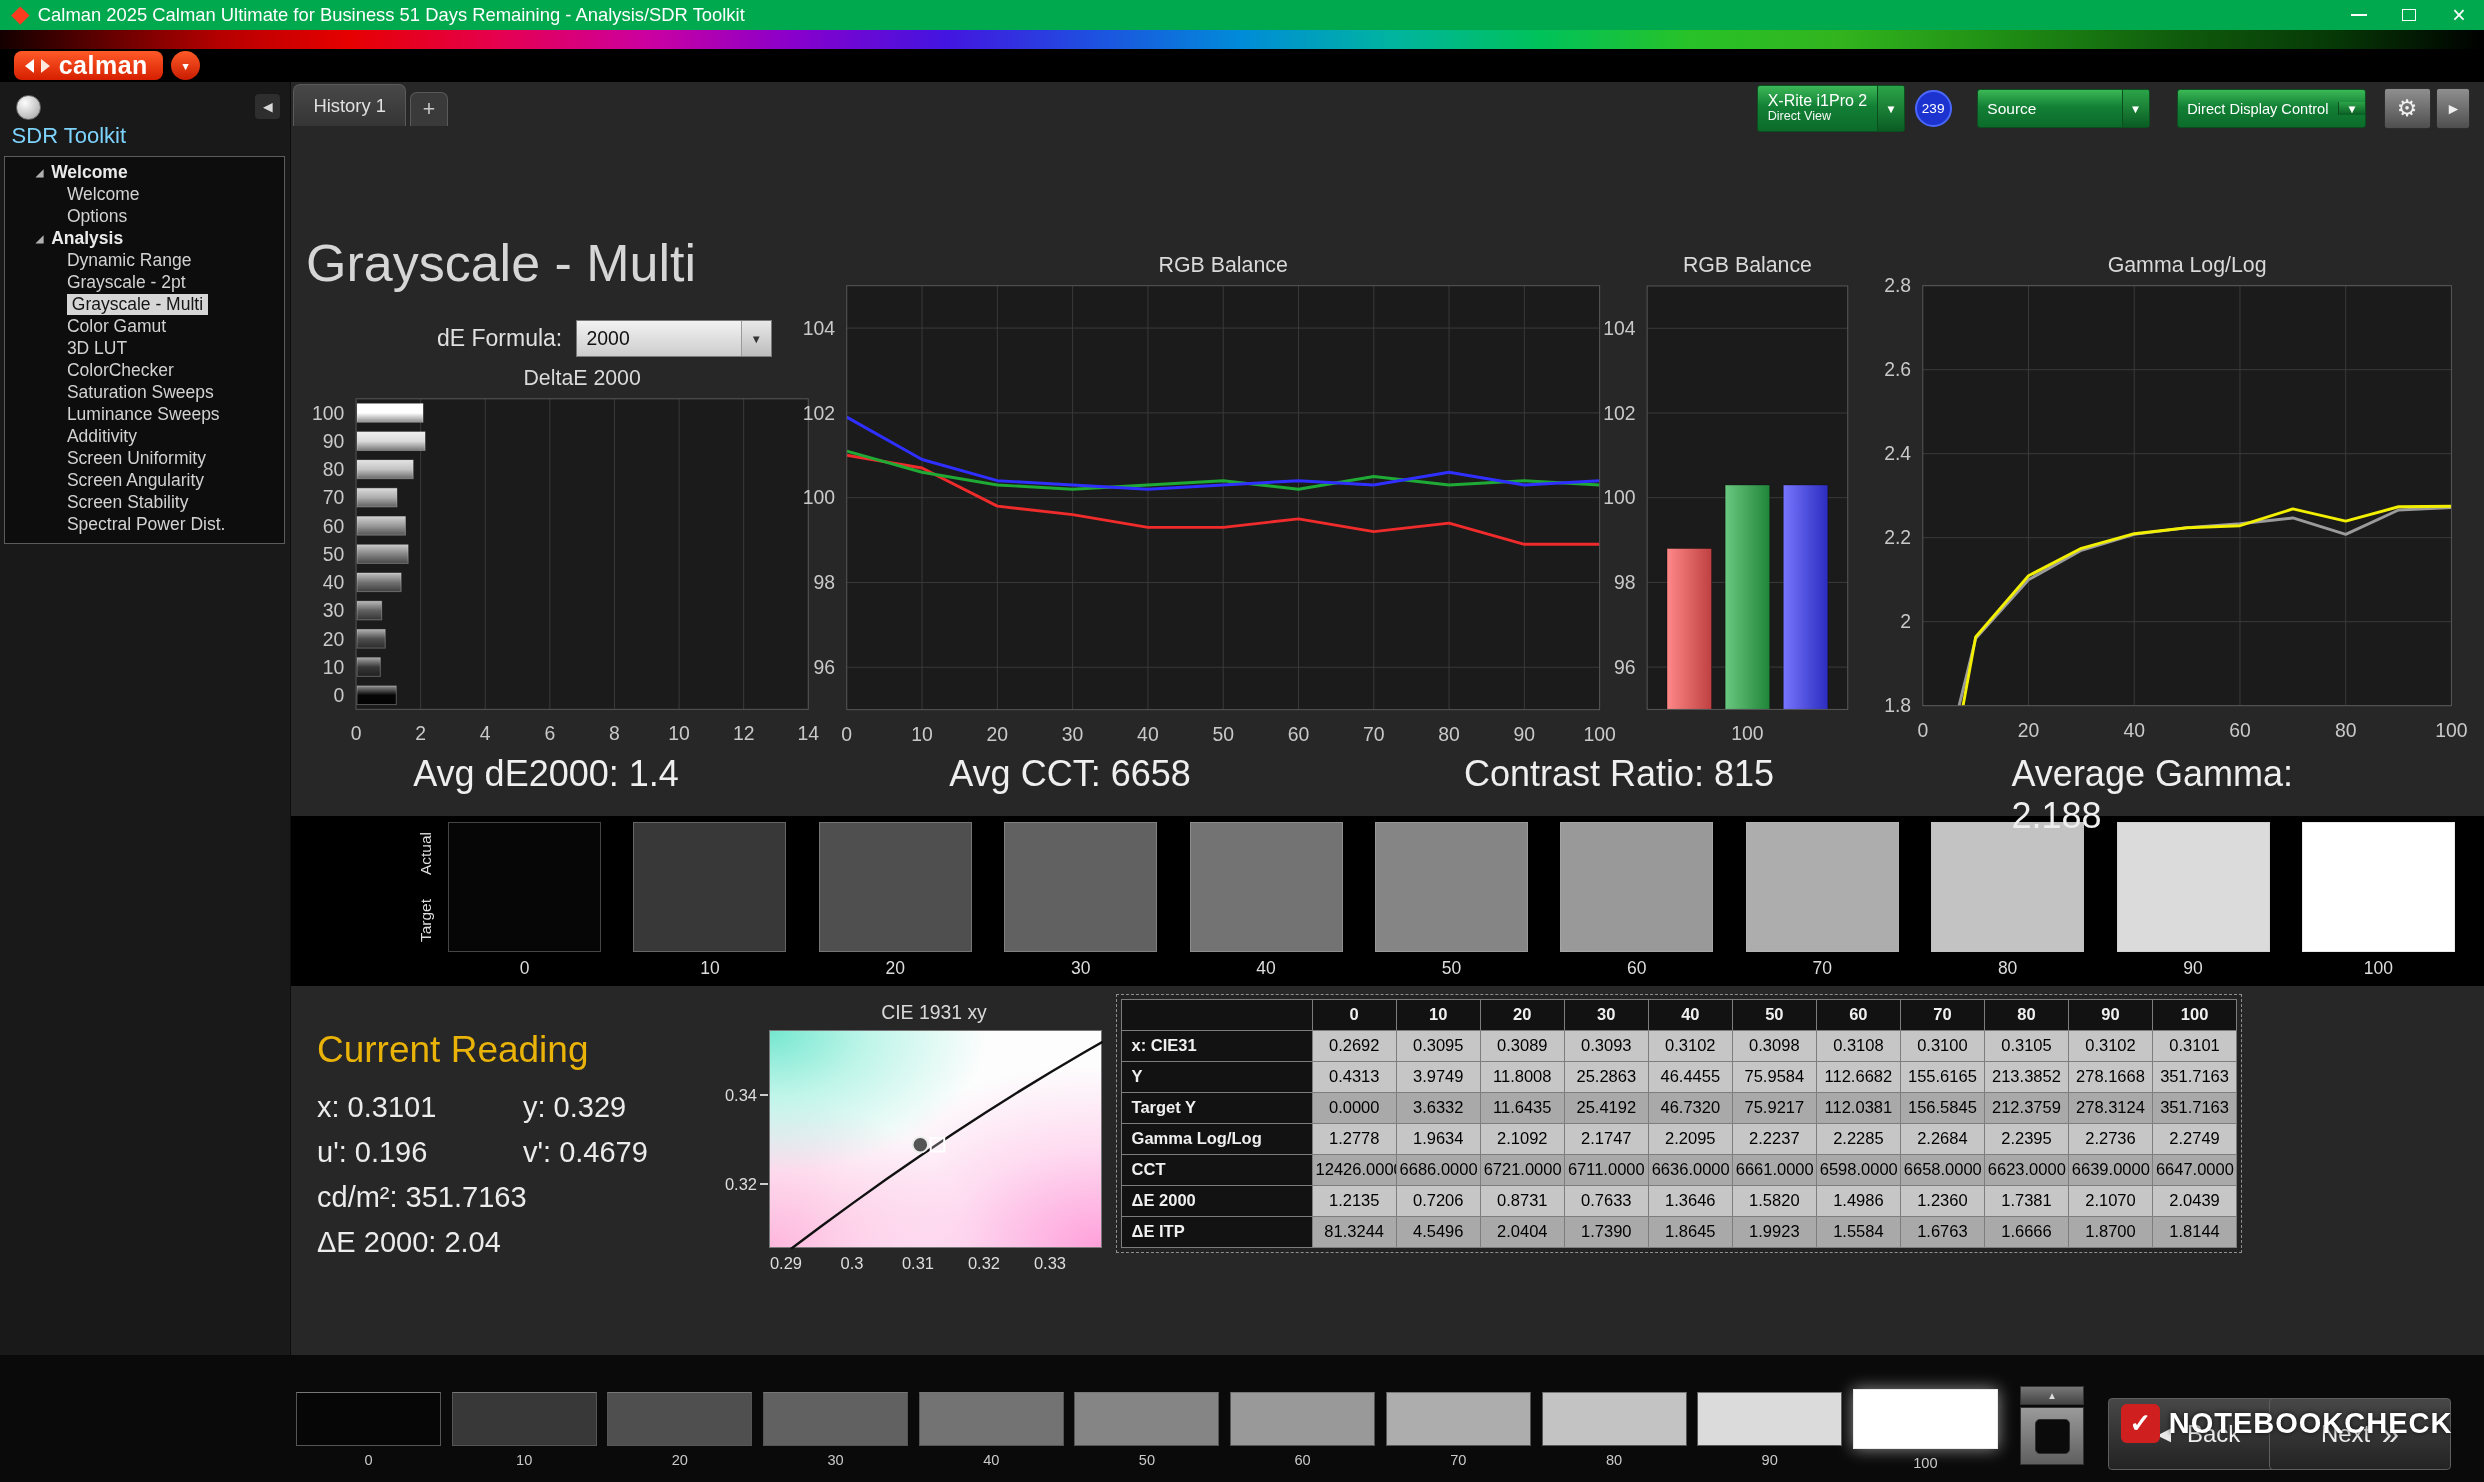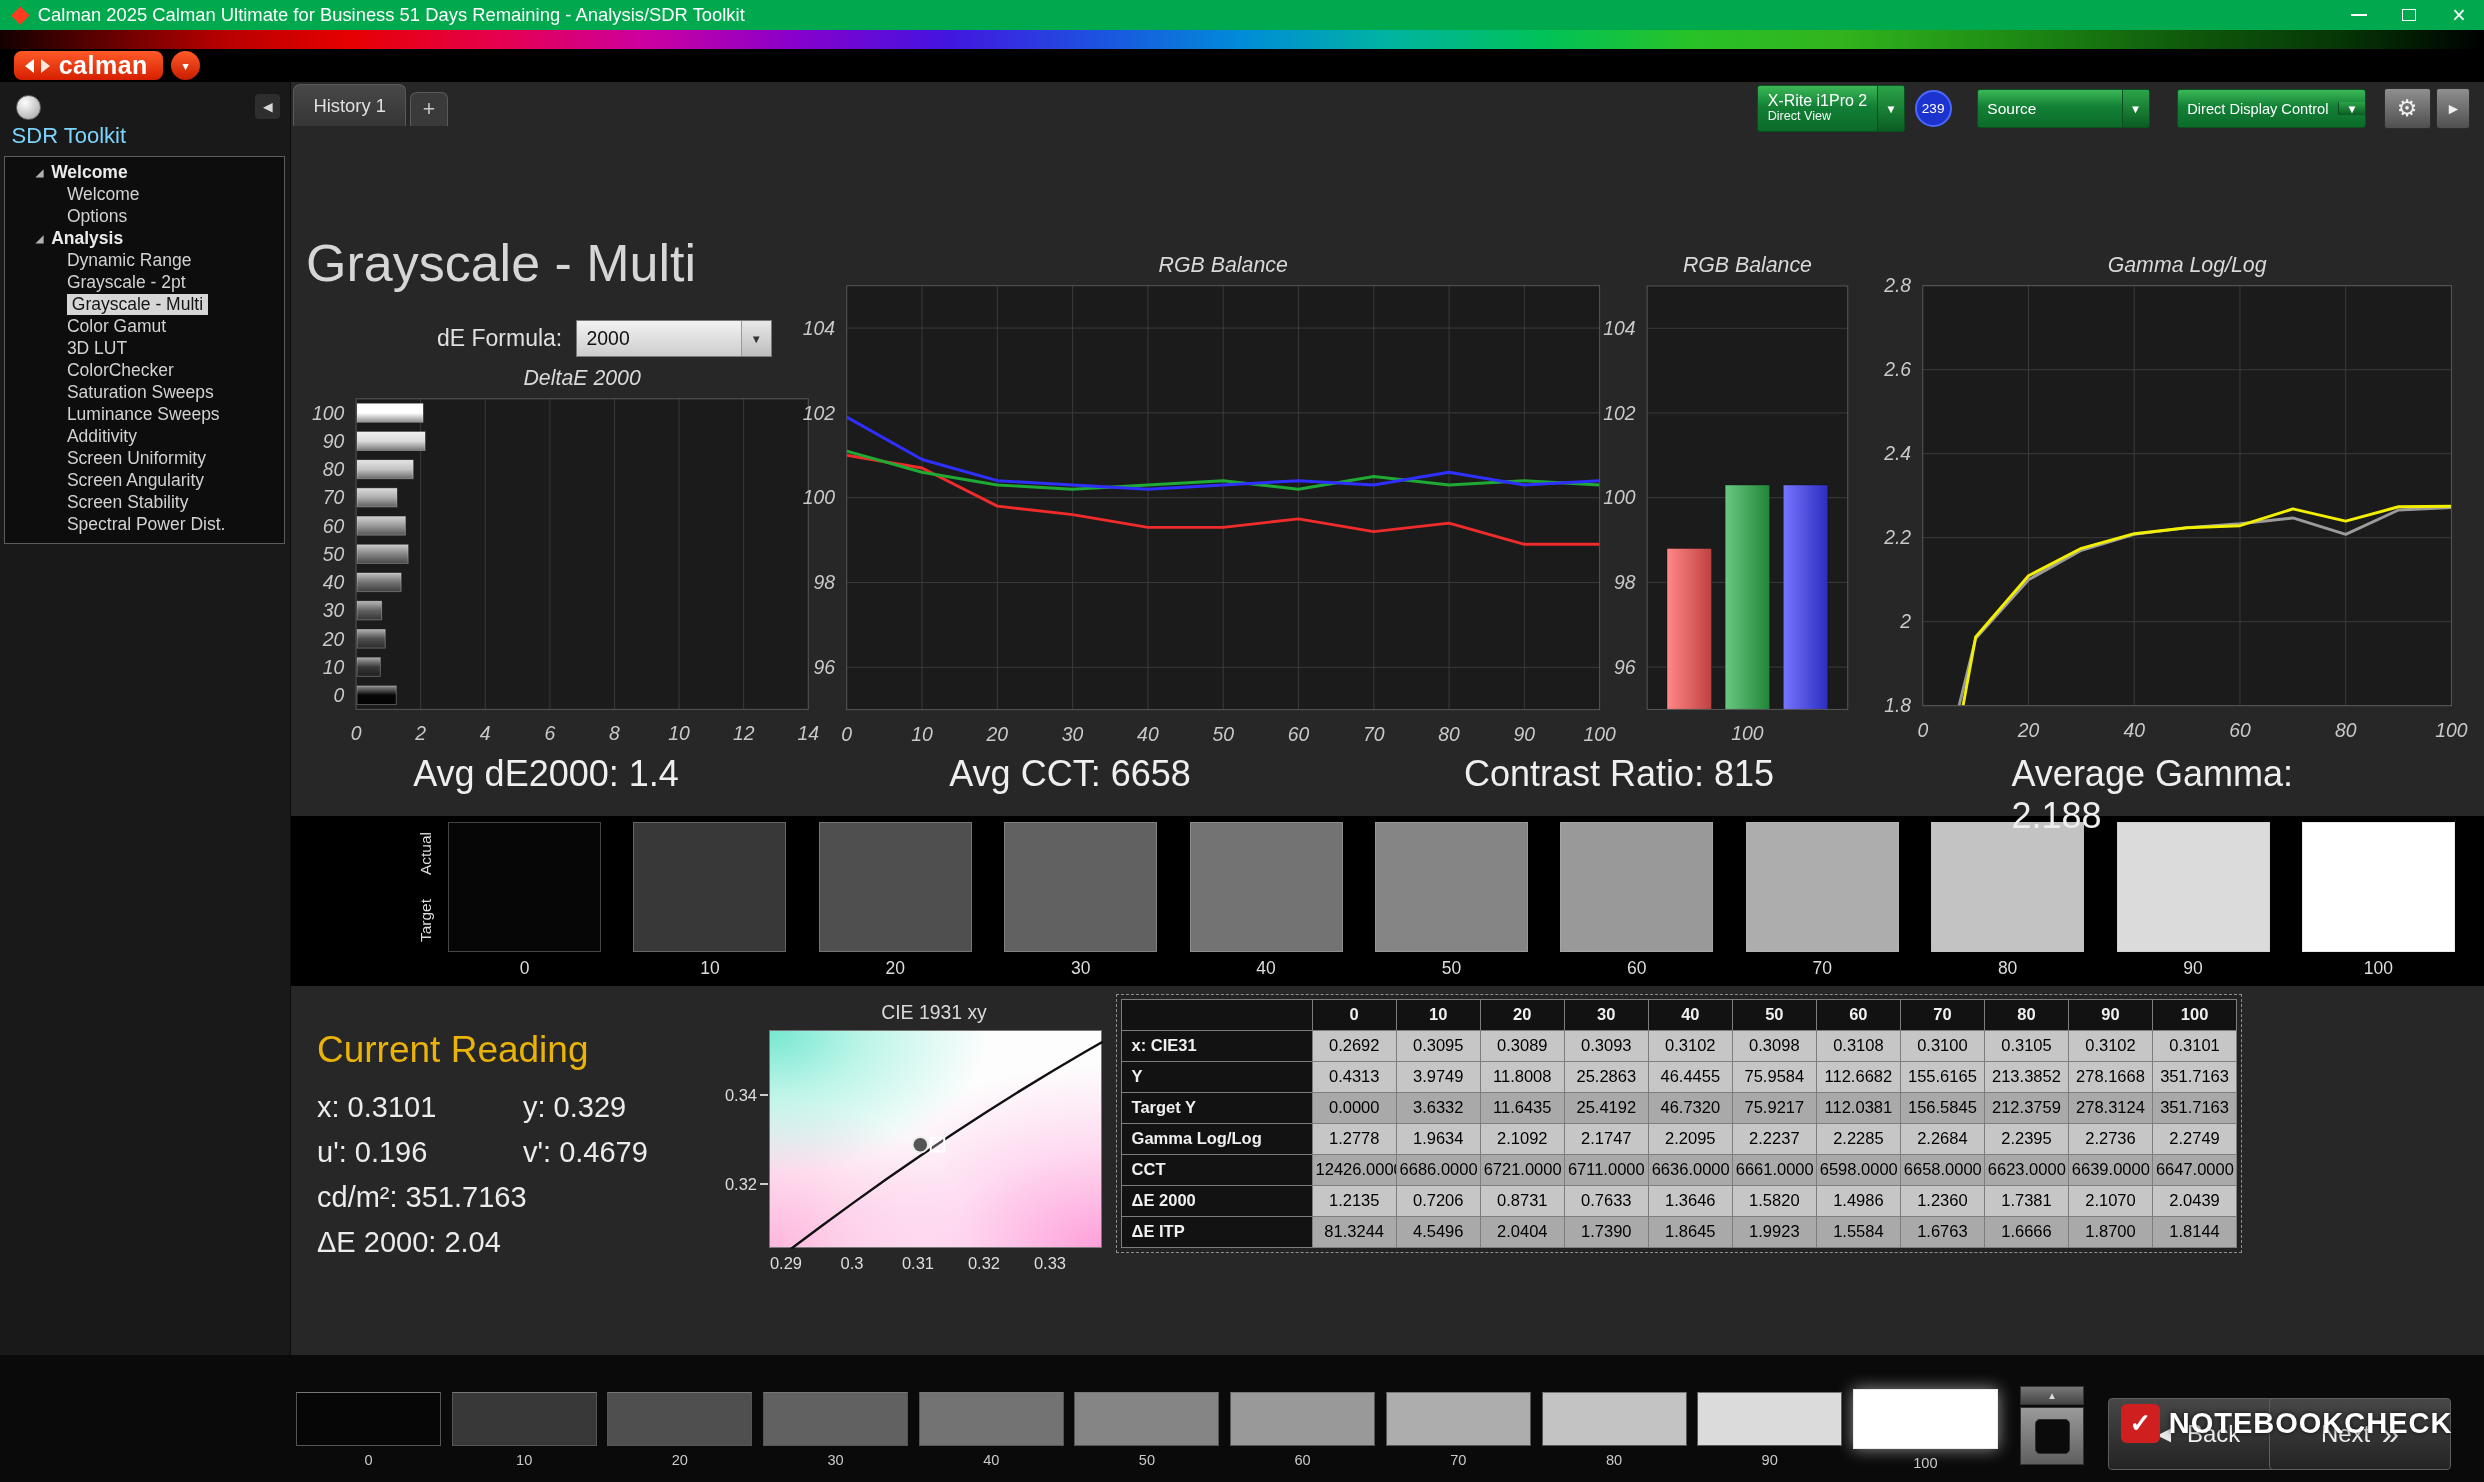--- a/index.html
+++ b/index.html
@@ -85,21 +85,21 @@
   #page-title{position:absolute;left:306px;top:233px;font-size:52px;color:#d6d6d6;font-weight:400;}
   #formula-row{position:absolute;left:437px;top:320px;display:flex;align-items:center;gap:13.6px;}
   #formula-label{font-size:23px;color:#e0e0e0;}
   #formula-dd{width:194px;height:35px;display:flex;border:1px solid #7a7a7a;
               background:linear-gradient(#f2f2f2,#cdcdcd);}
   #formula-value{flex:1;font-size:19.4px;color:#111;display:flex;align-items:center;padding-left:9.7px;}
   #formula-arrow{width:29px;border-left:1px solid #9a9a9a;background:linear-gradient(#e8e8e8,#bdbdbd);
                  color:#333;font-size:11.6px;display:flex;align-items:center;justify-content:center;}
 
   
-  .chart{position:absolute;font-style:italic;}
+  .chart{position:absolute;}
   #chart-deltae{left:292px;top:355px;width:558px;height:403px;}
   #chart-rgb-line{left:771px;top:243px;width:852px;height:521px;}
   #chart-rgb-bars{left:1589px;top:243px;width:282px;height:521px;}
   #chart-gamma{left:1872px;top:243px;width:605px;height:517px;}
   .stat{position:absolute;top:753px;transform:translateX(-50%);font-size:36px;color:#efefef;}
 
   
   #strip{position:absolute;left:291px;top:816px;width:2193px;height:170px;background:#000;}
   .strip-vlab{position:absolute;left:126px;writing-mode:vertical-rl;transform:rotate(180deg);
               font-size:15.5px;color:#ddd;}

